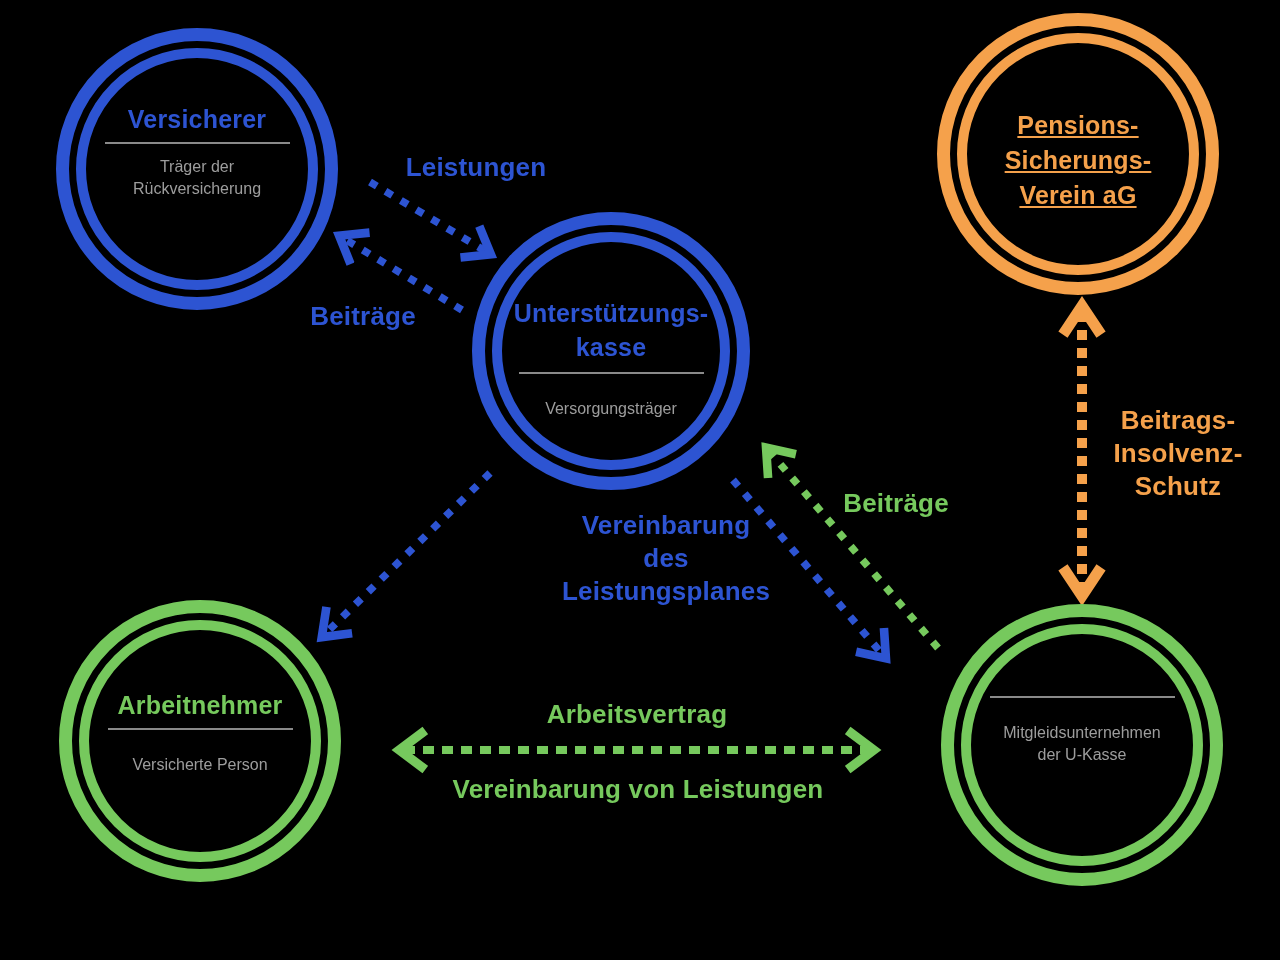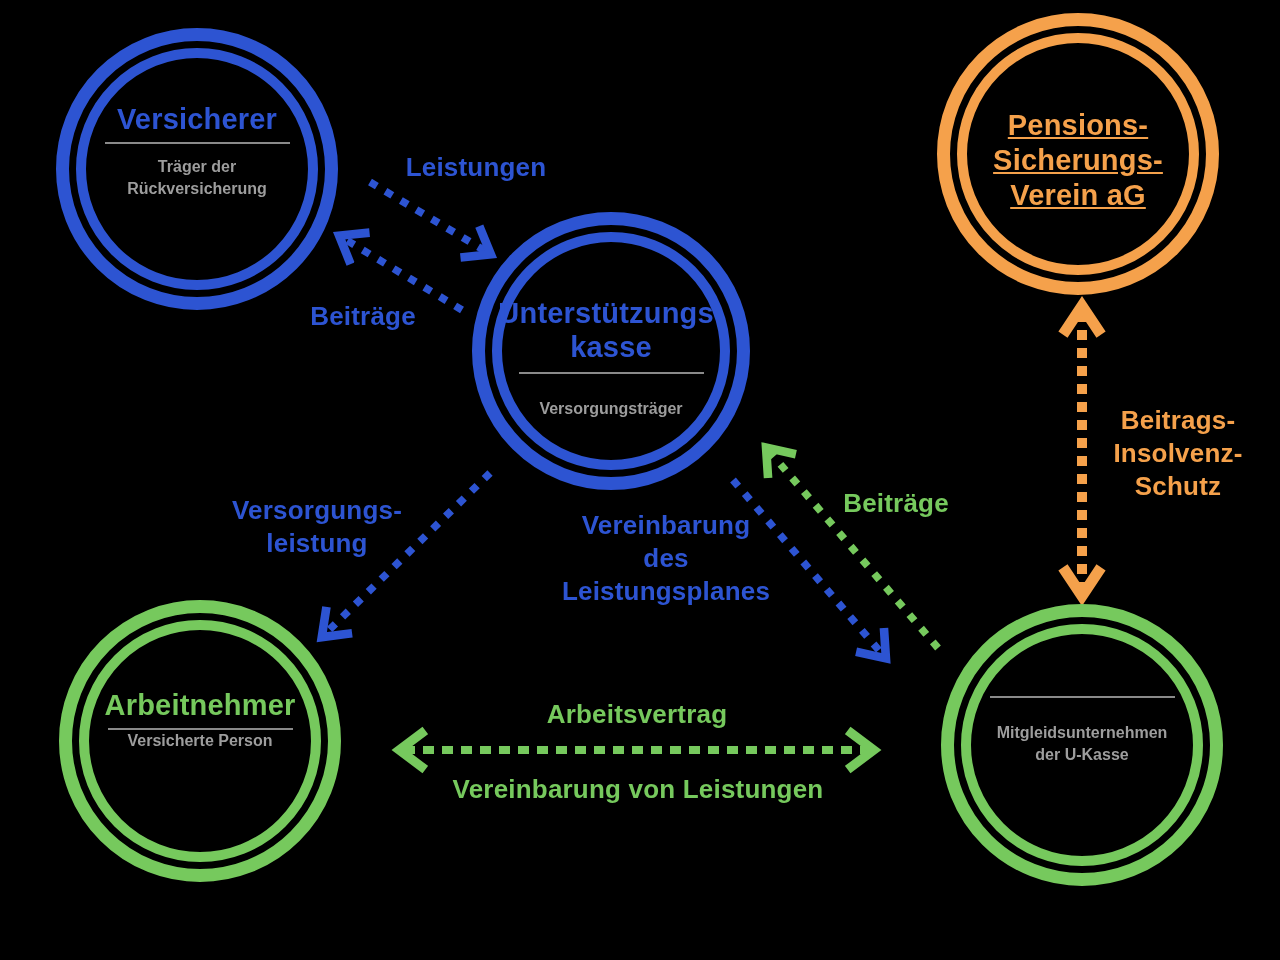--- a/index.html
+++ b/index.html
@@ -14,29 +14,29 @@
   
   .node{position:absolute;width:282px;height:282px;}
   .node.small{width:278px;height:278px;}
   .ring-outer{position:absolute;inset:0;border:13px solid;border-radius:50%;}
   .ring-inner{position:absolute;inset:7px;border:10px solid;border-radius:50%;}
   .node.blue   .ring-outer,.node.blue   .ring-inner{border-color:var(--blue);}
   .node.green  .ring-outer,.node.green  .ring-inner{border-color:var(--green);}
   .node.orange .ring-outer,.node.orange .ring-inner{border-color:var(--orange);}
 
   .content{position:absolute;left:0;right:0;text-align:center;}
-  .title{font-size:29px;font-weight:bold;line-height:34px;white-space:pre-line;letter-spacing:.2px;}
+  .title{font-size:25px;font-weight:bold;line-height:34px;white-space:pre-line;letter-spacing:.2px;}
   .node.blue .title{color:var(--blue);}
   .node.green .title{color:var(--green);}
   .node.orange .title{color:var(--orange);line-height:35px;text-decoration:underline;}
   .divider{width:185px;height:2px;background:var(--divider);margin:6px auto 0;}
-  .subtitle{color:var(--gray);font-size:16px;font-weight:bold;line-height:22px;margin-top:12px;white-space:pre-line;}
+  .subtitle{color:var(--gray);font-size:16px;font-weight:normal;line-height:22px;margin-top:12px;white-space:pre-line;}
   #node-kasse .subtitle{margin-top:24px;}
   #node-kasse .divider{margin-top:8px;}
-  #node-arbeitnehmer .subtitle{margin-top:0;}
+  #node-arbeitnehmer .subtitle{margin-top:24px;}
   #node-arbeitgeber .subtitle{margin-top:24px;}
 
   
   .edge-label{position:absolute;transform:translate(-50%,-50%);font-size:26px;font-weight:bold;
               text-align:center;white-space:pre-line;line-height:33px;letter-spacing:.2px;}
   .lbl-blue{color:var(--blue);}
   .lbl-green{color:var(--green);}
   .lbl-orange{color:var(--orange);}
 
   
@@ -130,22 +130,20 @@
     </div>
     <div class="content" style="top:86px;">
       <div class="divider"></div>
       <div class="subtitle">Mitgleidsunternehmen
 der U-Kasse</div>
     </div>
   </div>
 
   <div class="edge-label lbl-blue" style="left:476px;top:167px;">Leistungen</div>
   <div class="edge-label lbl-blue" style="left:363px;top:316px;">Beiträge</div>
-  <div class="edge-label lbl-blue" style="left:317px;top:527px;">Versorgungs-
-leistung</div>
   <div class="edge-label lbl-blue" style="left:666px;top:558px;">Vereinbarung
 des
 Leistungsplanes</div>
   <div class="edge-label lbl-green" style="left:896px;top:503px;">Beiträge</div>
   <div class="edge-label lbl-green" style="left:637px;top:714px;">Arbeitsvertrag</div>
   <div class="edge-label lbl-green" style="left:638px;top:789px;">Vereinbarung von Leistungen</div>
   <div class="edge-label lbl-orange" style="left:1178px;top:453px;">Beitrags-
 Insolvenz-
 Schutz</div>
 

